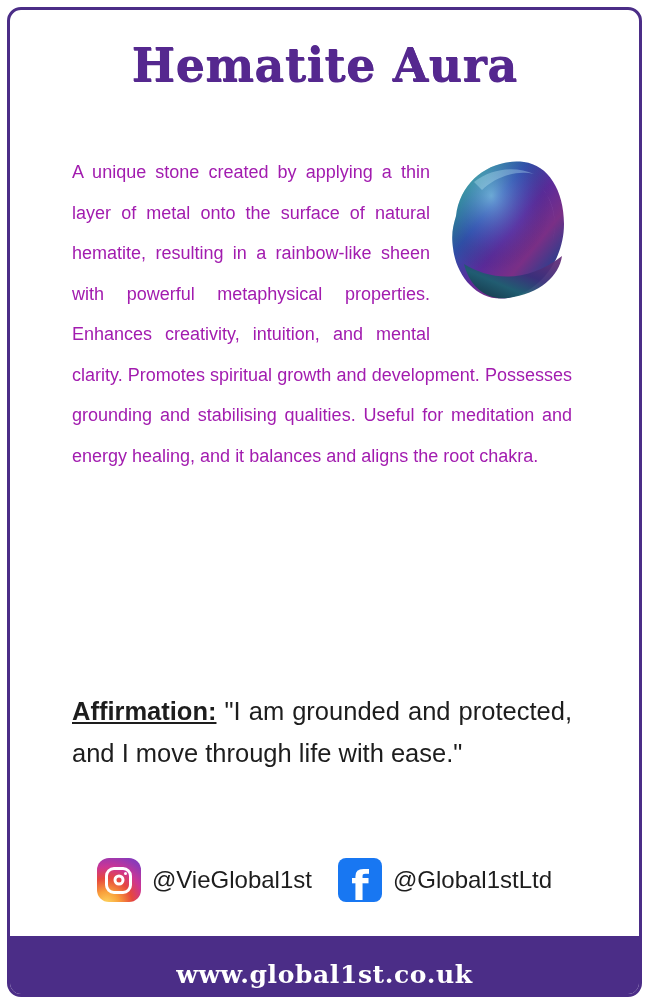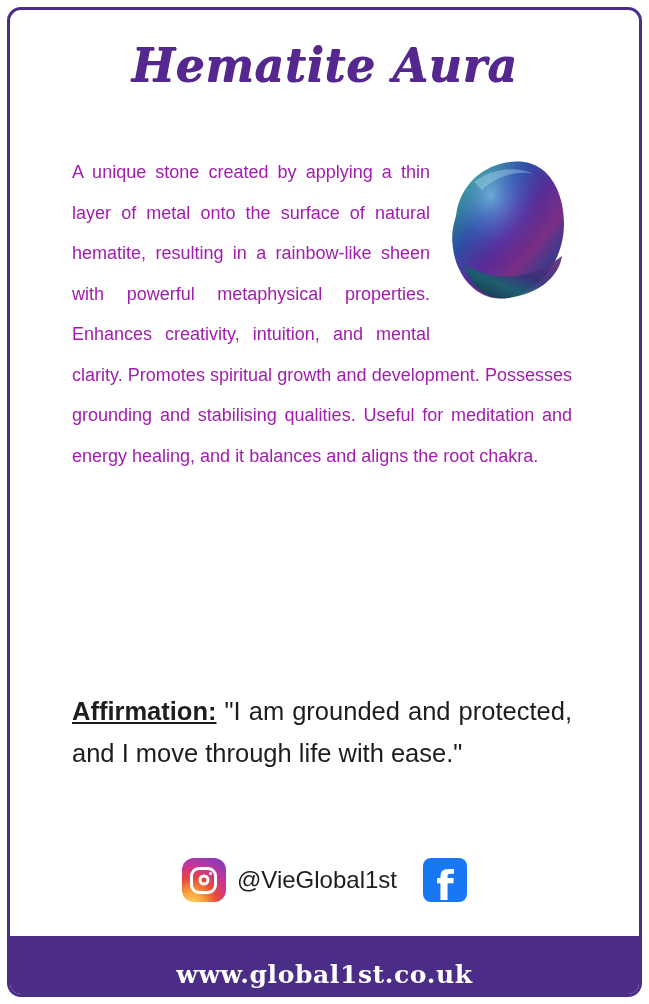--- a/index.html
+++ b/index.html
@@ -34,21 +34,20 @@
   }
 
   
   .title {
     position: absolute;
     left: 0;
     top: 38px;
     width: 649px;
     text-align: center;
     font-family: "DejaVu Serif", serif;
-    font-style: italic;
     font-weight: bold;
     font-size: 46px;
     letter-spacing: 0.5px;
     color: #55288f;
     text-shadow: 0.5px 0.5px 0 #55288f;
   }
 
   
   .body-wrap {
     position: absolute;
@@ -248,20 +247,21 @@
     <div class="social-item">
       <span class="ig-badge">
         <span class="ig-inner"></span>
       </span>
       <span class="social-handle">@VieGlobal1st</span>
     </div>
     <div class="social-item">
       <span class="fb-badge">
         <span class="f">f</span>
       </span>
+      <span class="social-handle">@Global1stLtd</span>
     </div>
   </div>
 
   <div class="footer">
     <span class="footer-text">www.global1st.co.uk</span>
   </div>
 
 </div>
 
 </body></html>

